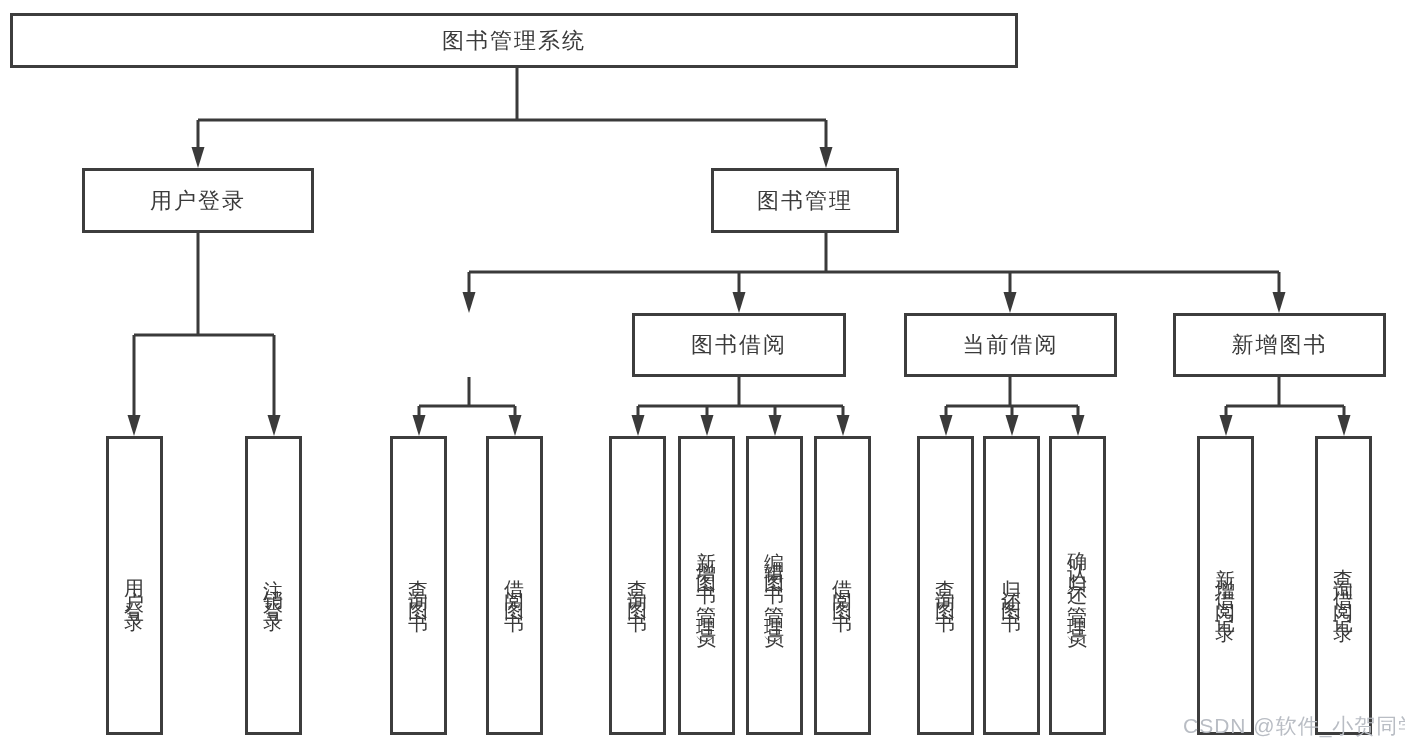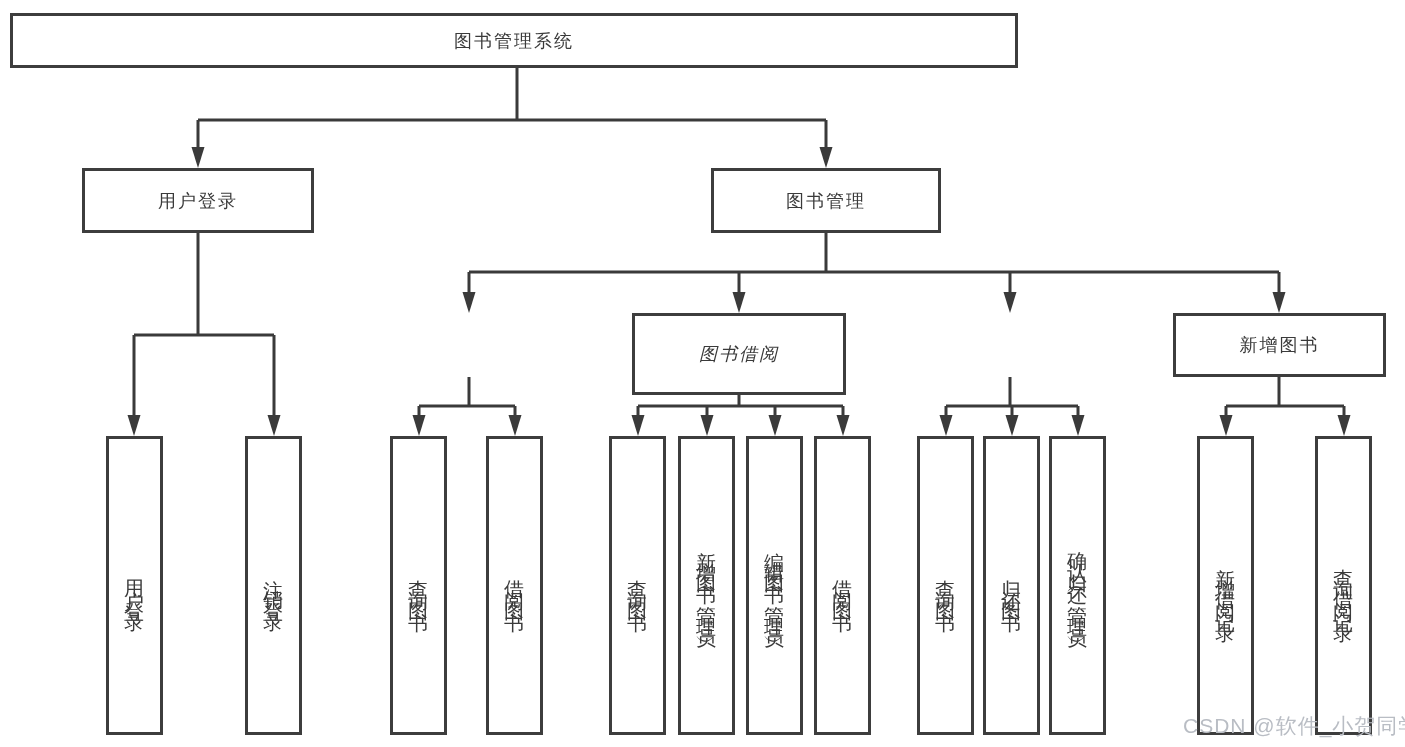--- a/index.html
+++ b/index.html
@@ -21,34 +21,34 @@
     position: absolute;
     box-sizing: border-box;
     background: #ffffff;
     border: 3px solid #3d3d3d;
     display: flex;
     align-items: center;
     justify-content: center;
     color: #3a3a3a;
     text-align: center;
   }
-  .box.h { font-size: 18px; letter-spacing: 2px; }
+  .box.h { font-size: 22px; letter-spacing: 2px; }
   .box.v {
     font-size: 20px;
     writing-mode: vertical-rl;
     text-orientation: mixed;
     letter-spacing: 11px;
     line-height: 1;
   }
   
   #b-root    { left: 10px;   top: 13px;  width: 1008px; height: 55px; }
   #b-login   { left: 82px;   top: 168px; width: 232px;  height: 65px; }
-  #b-mgmt    { left: 711px;  top: 168px; width: 230px;  height: 65px; }
+  #b-mgmt    { left: 711px;  top: 168px; width: 188px;  height: 65px; }
   #b-rec     { left: 361px;  top: 313px; width: 216px;  height: 64px; }
-  #b-borrow  { left: 632px;  top: 313px; width: 214px;  height: 82px; font-style: italic; }
+  #b-borrow  { left: 632px;  top: 313px; width: 214px;  height: 64px; }
   #b-current { left: 904px;  top: 313px; width: 213px;  height: 64px; }
   #b-records { left: 1173px; top: 313px; width: 213px;  height: 64px; }
   .leaf      { top: 436px; width: 57px; height: 299px; }
   #b-l1  { left: 106px; }
   #b-l2  { left: 245px; }
   #b-r1  { left: 390px; }
   #b-r2  { left: 486px; }
   #b-bo1 { left: 609px; }
   #b-bo2 { left: 678px; }
   #b-bo3 { left: 746px; }
@@ -113,20 +113,21 @@
       <polygon points="1337.5,415 1350.5,415 1344,436"></polygon>
     </g>
   </svg>
 
   <div id="b-root" class="box h">图书管理系统</div>
 
   <div id="b-login" class="box h">用户登录</div>
   <div id="b-mgmt" class="box h">图书管理</div>
 
   <div id="b-borrow" class="box h">图书借阅</div>
+  <div id="b-current" class="box h">当前借阅</div>
   <div id="b-records" class="box h">新增图书</div>
 
   <div id="b-l1" class="box v leaf">用户登录</div>
   <div id="b-l2" class="box v leaf">注销登录</div>
 
   <div id="b-r1" class="box v leaf">查询图书</div>
   <div id="b-r2" class="box v leaf">借阅图书</div>
 
   <div id="b-bo1" class="box v leaf">查询图书</div>
   <div id="b-bo2" class="box v leaf">新增图书（管理员）</div>

